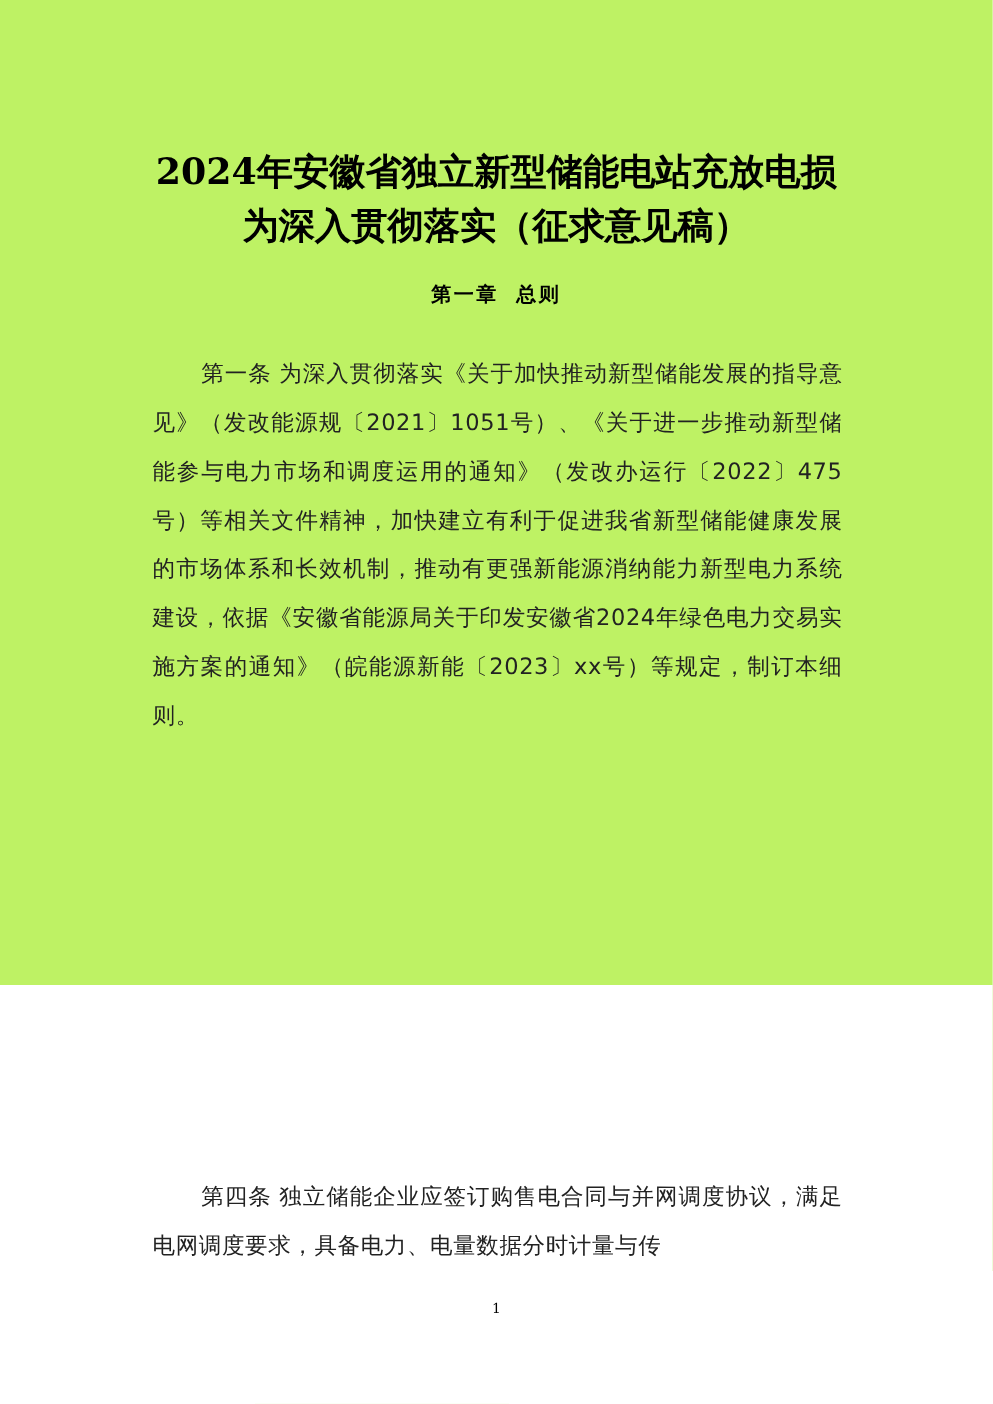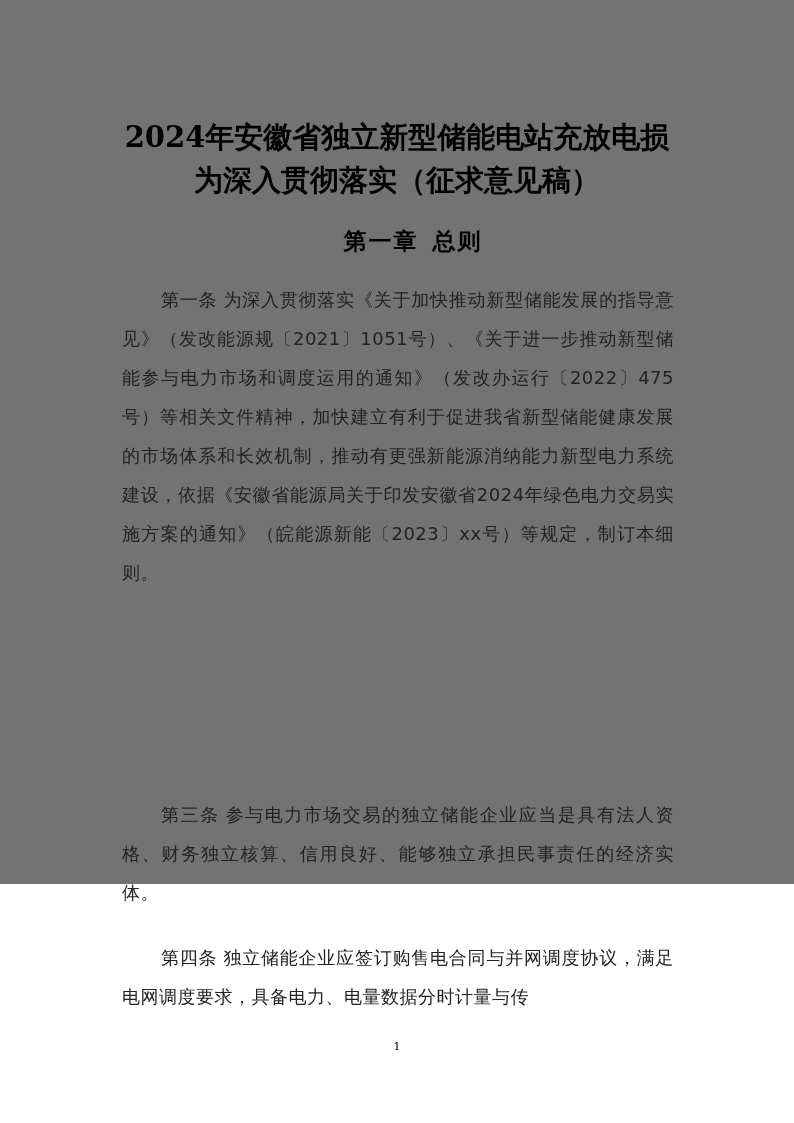--- a/index.html
+++ b/index.html
@@ -1,25 +1,25 @@
 <!DOCTYPE html>
 <html><head>
 <meta charset="utf-8">
 <style>
   html, body { margin: 0; padding: 0; background: #ffffff; }
   body { width: 794px; height: 1123px; position: relative; overflow: hidden; color: #111; }
-  .page { position: absolute; left: 0; top: 0; width: 794px; height: 884px; background: #737373; }
+  .page { position: absolute; left: 0; top: 0; width: 794px; height: 788px; background: #bef264; }
   .title {
     position: absolute; left: 100px; width: 594px; top: 116px;
     text-align: center; font-family: "DejaVu Serif", "Liberation Serif", serif;
     font-weight: bold; font-size: 29px; line-height: 43px; letter-spacing: 0px; color: #000;
   }
   .chapter {
-    position: absolute; left: 116px; width: 594px; text-align: center;
-    font-family: "DejaVu Sans", sans-serif; font-weight: bold; font-size: 23px; color: #000;
+    position: absolute; left: 100px; width: 594px; text-align: center;
+    font-family: "DejaVu Sans", sans-serif; font-weight: bold; font-size: 16px; color: #000;
     letter-spacing: 2px;
   }
   .chapter .gap { display: inline-block; width: 14px; }
   .para {
     position: absolute; left: 122px; width: 552px;
     font-family: "DejaVu Sans", "Liberation Sans", sans-serif; font-size: 18px;
     line-height: 39px; text-align: justify; text-indent: 39px; color: #222;
     letter-spacing: 0.5px;
   }
   .para .label { margin-right: 6px; }
@@ -41,22 +41,19 @@
   <div class="chapter" style="top:226px;">
     <span>第一章</span><span class="gap"></span><span>总则</span>
   </div>
 
   <div class="para" style="top:280px;">
     <span class="label">第一条</span><span>为深入贯彻落实《关于加快推动新型储能发展的指导意见》（发改能源规〔2021〕1051号）、《关于进一步推动新型储能参与电力市场和调度运用的通知》（发改办运行〔2022〕475号）等相关文件精神，加快建立有利于促进我省新型储能健康发展的市场体系和长效机制，推动有更强新能源消纳能力新型电力系统建设，依据《安徽省能源局关于印发安徽省2024年绿色电力交易实施方案的通知》（皖能源新能〔2023〕xx号）等规定，制订本细则。</span>
   </div>
 
 
 
-  <div class="para" style="top:795px;">
-    <span class="label">第三条</span><span>参与电力市场交易的独立储能企业应当是具有法人资格、财务独立核算、信用良好、能够独立承担民事责任的经济实体。</span>
-  </div>
 
   <div class="para" style="top:925px;margin-top:13px;">
     <span class="label">第四条</span><span>独立储能企业应签订购售电合同与并网调度协议，满足电网调度要求，具备电力、电量数据分时计量与传</span>
   </div>
 
   <div class="page-number">1</div>
 </div>
 
 </body></html>

